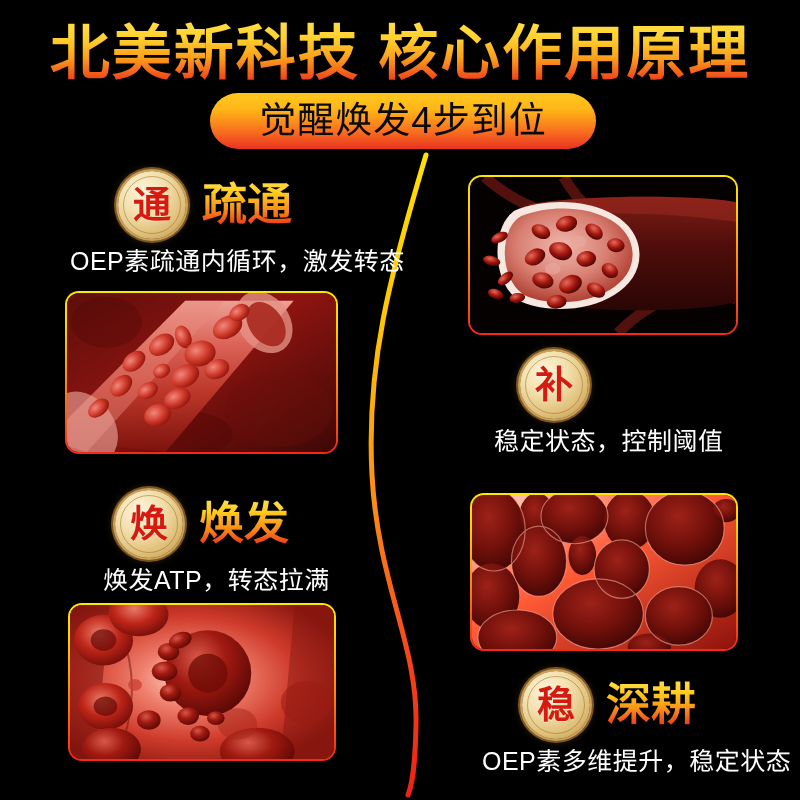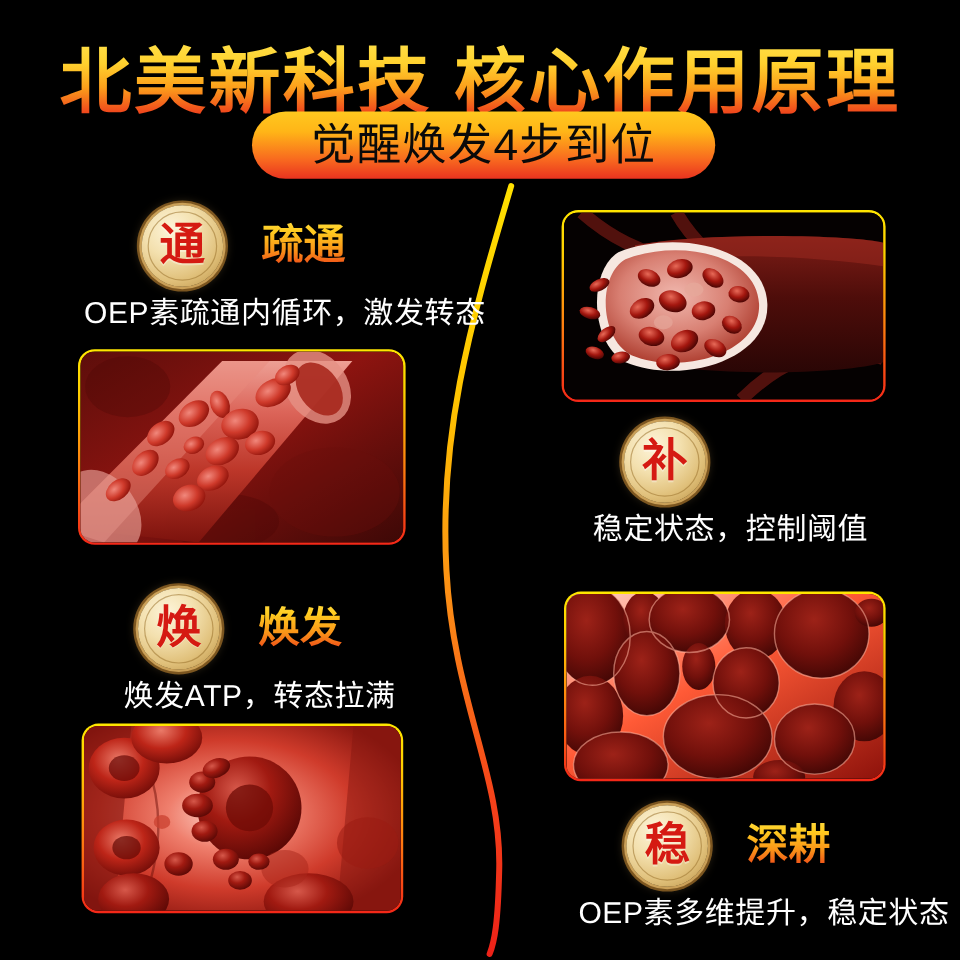--- a/index.html
+++ b/index.html
@@ -16,21 +16,21 @@
     width: 800px;
     height: 800px;
     background: #000000;
     overflow: hidden;
   }
 
   
   .main-title {
     position: absolute;
     left: 0;
-    top: 33px;
+    top: 18px;
     width: 800px;
     text-align: center;
     font-size: 60px;
     line-height: 72px;
     font-weight: 700;
     letter-spacing: 2px;
     white-space: nowrap;
     background: linear-gradient(180deg, #FFE14A 0%, #FFD12E 28%, #FCA01B 55%, #F0481C 84%, #E8201A 100%);
     -webkit-background-clip: text;
     background-clip: text;
@@ -102,22 +102,22 @@
     pointer-events: none;
   }
   .badge-char {
     font-size: 38px;
     line-height: 40px;
     font-weight: 700;
     color: #D51A12;
     text-shadow: 0 1px 0 rgba(255,255,255,0.35);
   }
   .step-title {
-    margin-left: 32px;
-    font-size: 35px;
+    margin-left: 16px;
+    font-size: 45px;
     line-height: 52px;
     font-weight: 700;
     white-space: nowrap;
     background: linear-gradient(180deg, #FFE04F 0%, #FFCC20 26%, #F99418 56%, #EE4118 86%, #E51C12 100%);
     -webkit-background-clip: text;
     background-clip: text;
     color: transparent;
     -webkit-text-fill-color: transparent;
   }
   .step-desc {

